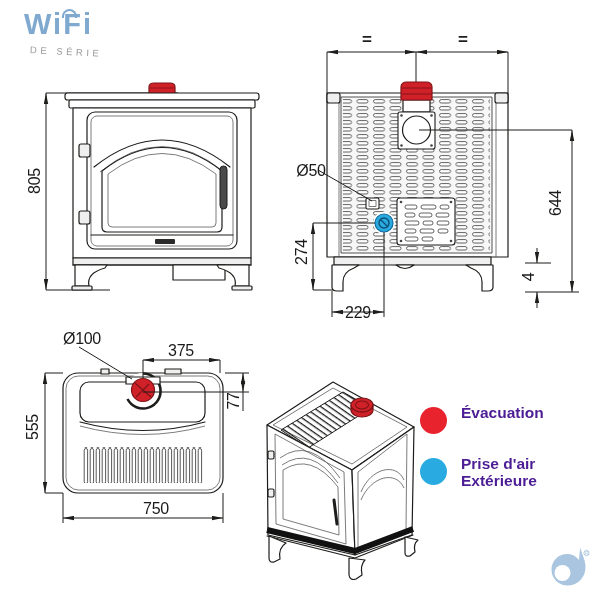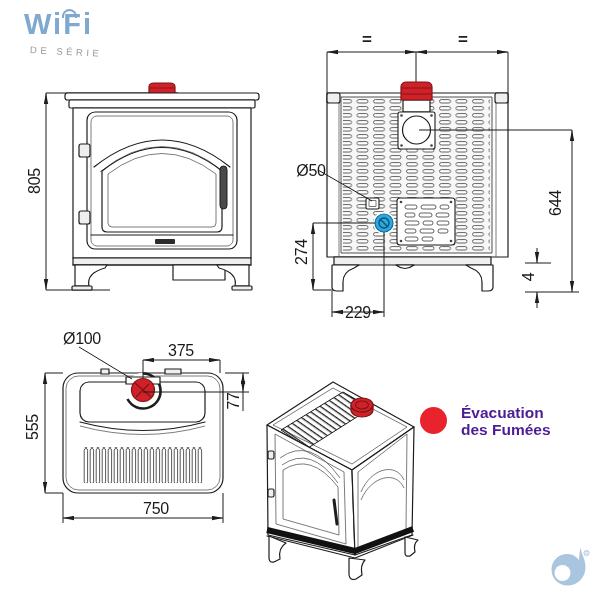--- a/index.html
+++ b/index.html
@@ -268,21 +268,27 @@
     <path class="ln white" d="M14,164 L14,186 Q14,191 19,190 L25,187 Q23,176 31,171 Z"></path>
     <path class="ln white" d="M94,186 L94,203 Q95,209 101,207 L107,203 Q105,193 110,188 Z"></path>
     <path class="ln white" d="M150,165 L150,181 Q150,185 155,184 L160,180 Q158,172 163,168 Z"></path>
   </svg>
 
   <div class="legend">
     <div class="legend-row">
       <div class="legend-dot" style="background: rgb(232, 35, 45);"></div>
       <div class="legend-text">
         <div>Évacuation</div>
-        <div>des Fumées</div>
+      </div>
+    </div>
+    <div class="legend-row">
+      <div class="legend-dot" style="background: rgb(41, 171, 226);"></div>
+      <div class="legend-text">
+        <div>Prise d'air</div>
+        <div>Extérieure</div>
       </div>
     </div>
   </div>
 
   <svg style="left:548px;top:544px" width="44" height="50" viewBox="0 0 44 50">
     <path d="M32.5,3.5 C33.5,10 37,14.5 37.5,22 C38,32.5 30.5,41 20.5,41.5
              C11,42 3.5,35 3.5,25.5 C3.5,16.5 11,9.5 20,10
              C24.5,10.3 28.5,12.5 31,16 C31.5,11.5 31.5,8 32.5,3.5 Z" fill="var(--logo_blue)"></path>
     <circle cx="14.5" cy="29" r="8" fill="#fff"></circle>
     <circle cx="38.5" cy="9" r="2.6" fill="none" stroke="var(--logo_blue)" stroke-width="0.9"></circle>

